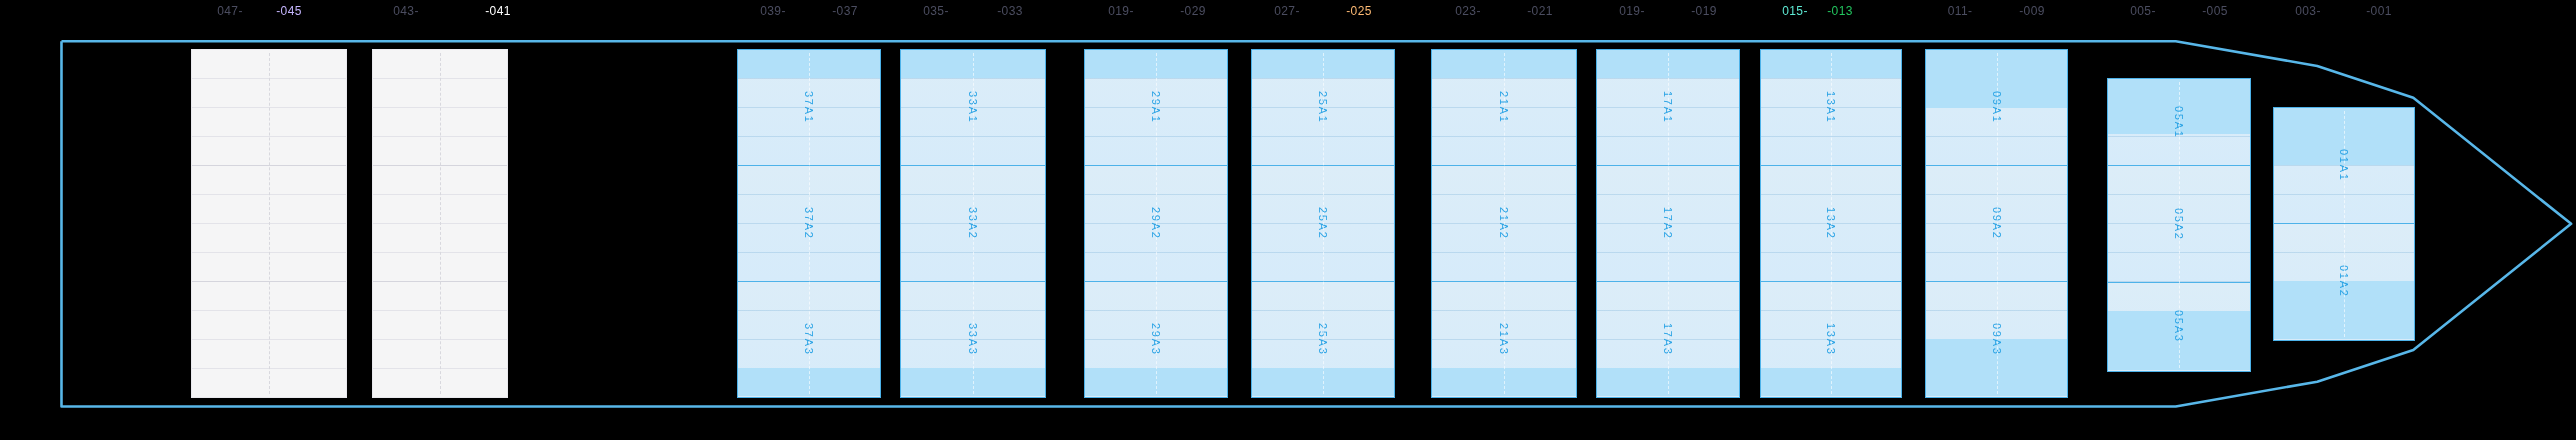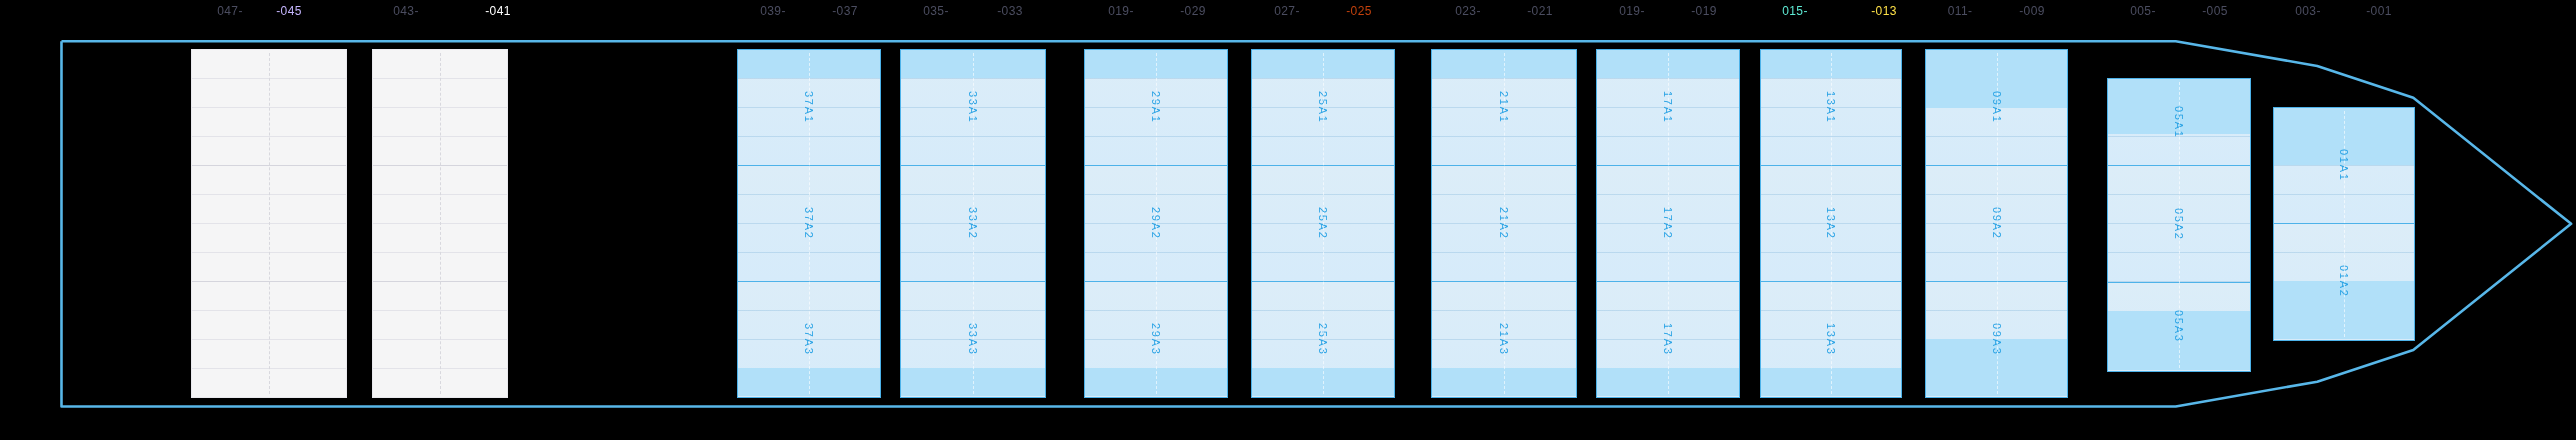--- a/index.html
+++ b/index.html
@@ -55,27 +55,27 @@
     <span class="top-label" style="left: 289px; color: #c4b5fd;">-045</span>
     <span class="top-label" style="left: 406px; color: rgb(75, 77, 96);">043-</span>
     <span class="top-label" style="left: 498px; color: #ffffff;">-041</span>
     <span class="top-label" style="left: 773px; color: rgb(75, 77, 96);">039-</span>
     <span class="top-label" style="left: 845px; color: rgb(75, 77, 96);">-037</span>
     <span class="top-label" style="left: 936px; color: rgb(75, 77, 96);">035-</span>
     <span class="top-label" style="left: 1010px; color: rgb(75, 77, 96);">-033</span>
     <span class="top-label" style="left: 1121px; color: rgb(75, 77, 96);">019-</span>
     <span class="top-label" style="left: 1193px; color: rgb(75, 77, 96);">-029</span>
     <span class="top-label" style="left: 1287px; color: rgb(75, 77, 96);">027-</span>
-    <span class="top-label" style="left: 1359px; color: #c2410c;">-025</span>
+    <span class="top-label" style="left: 1359px; color: #fdba74;">-025</span>
     <span class="top-label" style="left: 1468px; color: rgb(75, 77, 96);">023-</span>
     <span class="top-label" style="left: 1540px; color: rgb(75, 77, 96);">-021</span>
     <span class="top-label" style="left: 1632px; color: rgb(75, 77, 96);">019-</span>
     <span class="top-label" style="left: 1704px; color: rgb(75, 77, 96);">-019</span>
     <span class="top-label" style="left: 1795px; color: #5eead4;">015-</span>
-    <span class="top-label" style="left: 1884px; color: #fde047;">-013</span>
+    <span class="top-label" style="left: 1840px; color: #22c55e;">-013</span>
     <span class="top-label" style="left: 1960px; color: rgb(75, 77, 96);">011-</span>
     <span class="top-label" style="left: 2032px; color: rgb(75, 77, 96);">-009</span>
     <span class="top-label" style="left: 2143px; color: rgb(75, 77, 96);">005-</span>
     <span class="top-label" style="left: 2215px; color: rgb(75, 77, 96);">-005</span>
     <span class="top-label" style="left: 2308px; color: rgb(75, 77, 96);">003-</span>
     <span class="top-label" style="left: 2379px; color: rgb(75, 77, 96);">-001</span>
     <div class="wblock" style="left: 191px; top: 49px; width: 156px; height: 349px; background: rgb(245, 245, 246); border-color: rgb(233, 233, 238);">
       <div class="wrow first"></div>
       <div class="wrow"></div>
       <div class="wrow"></div>

